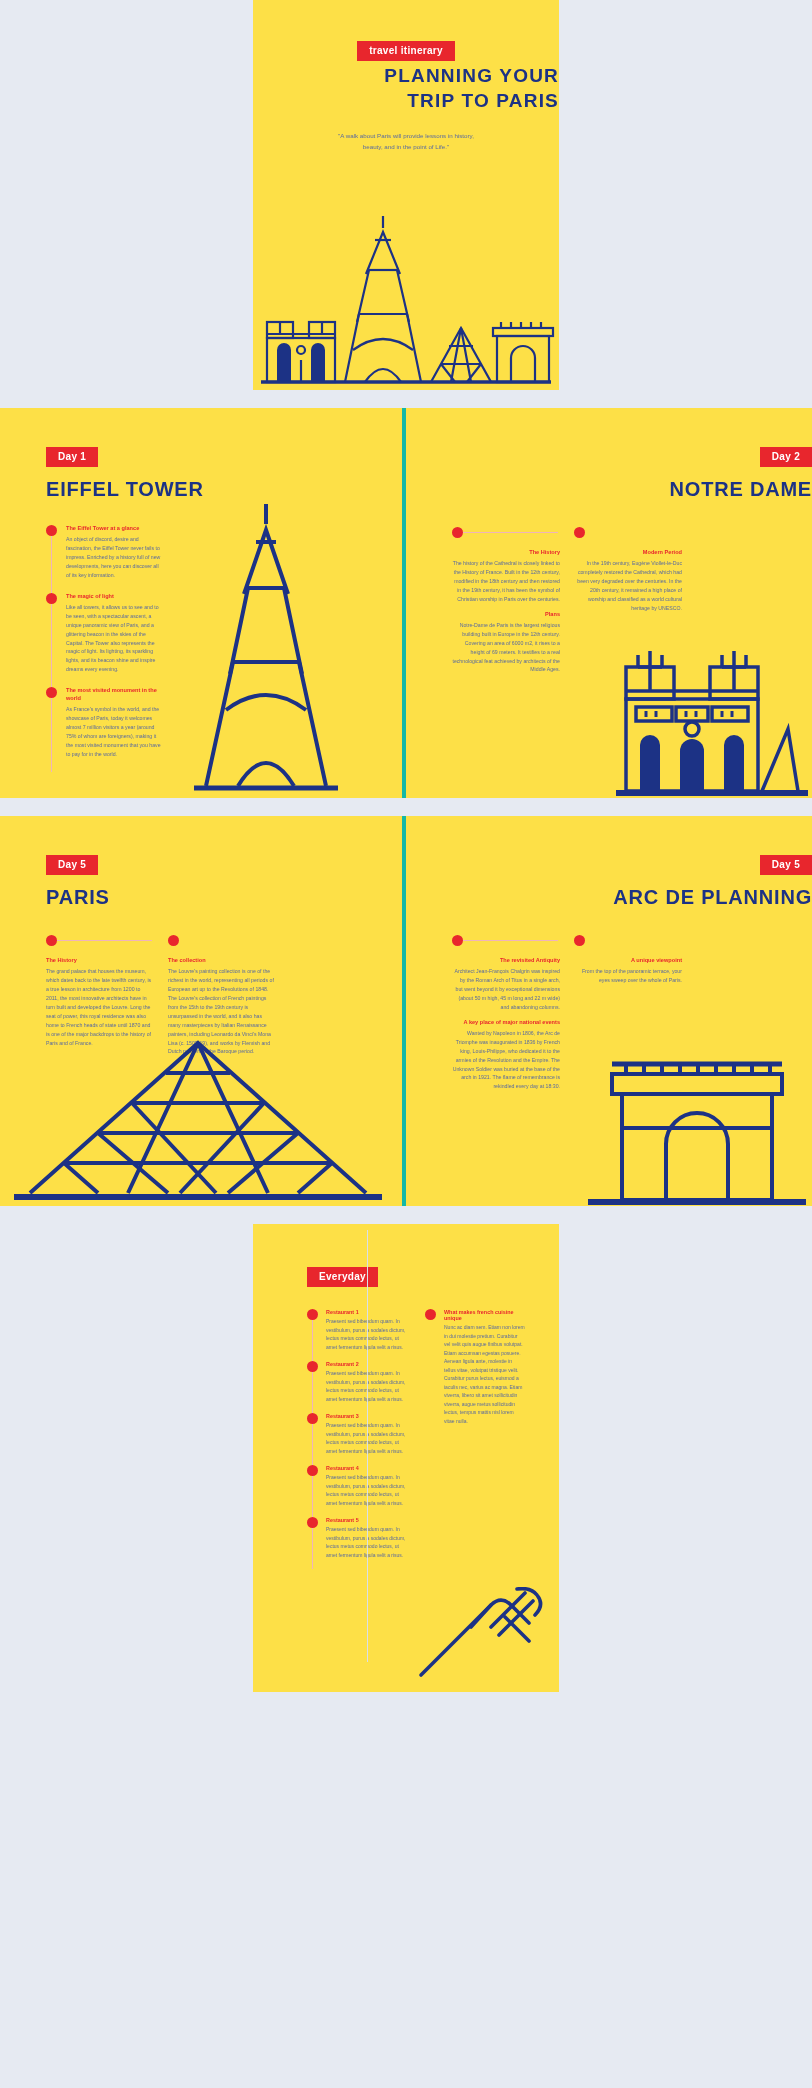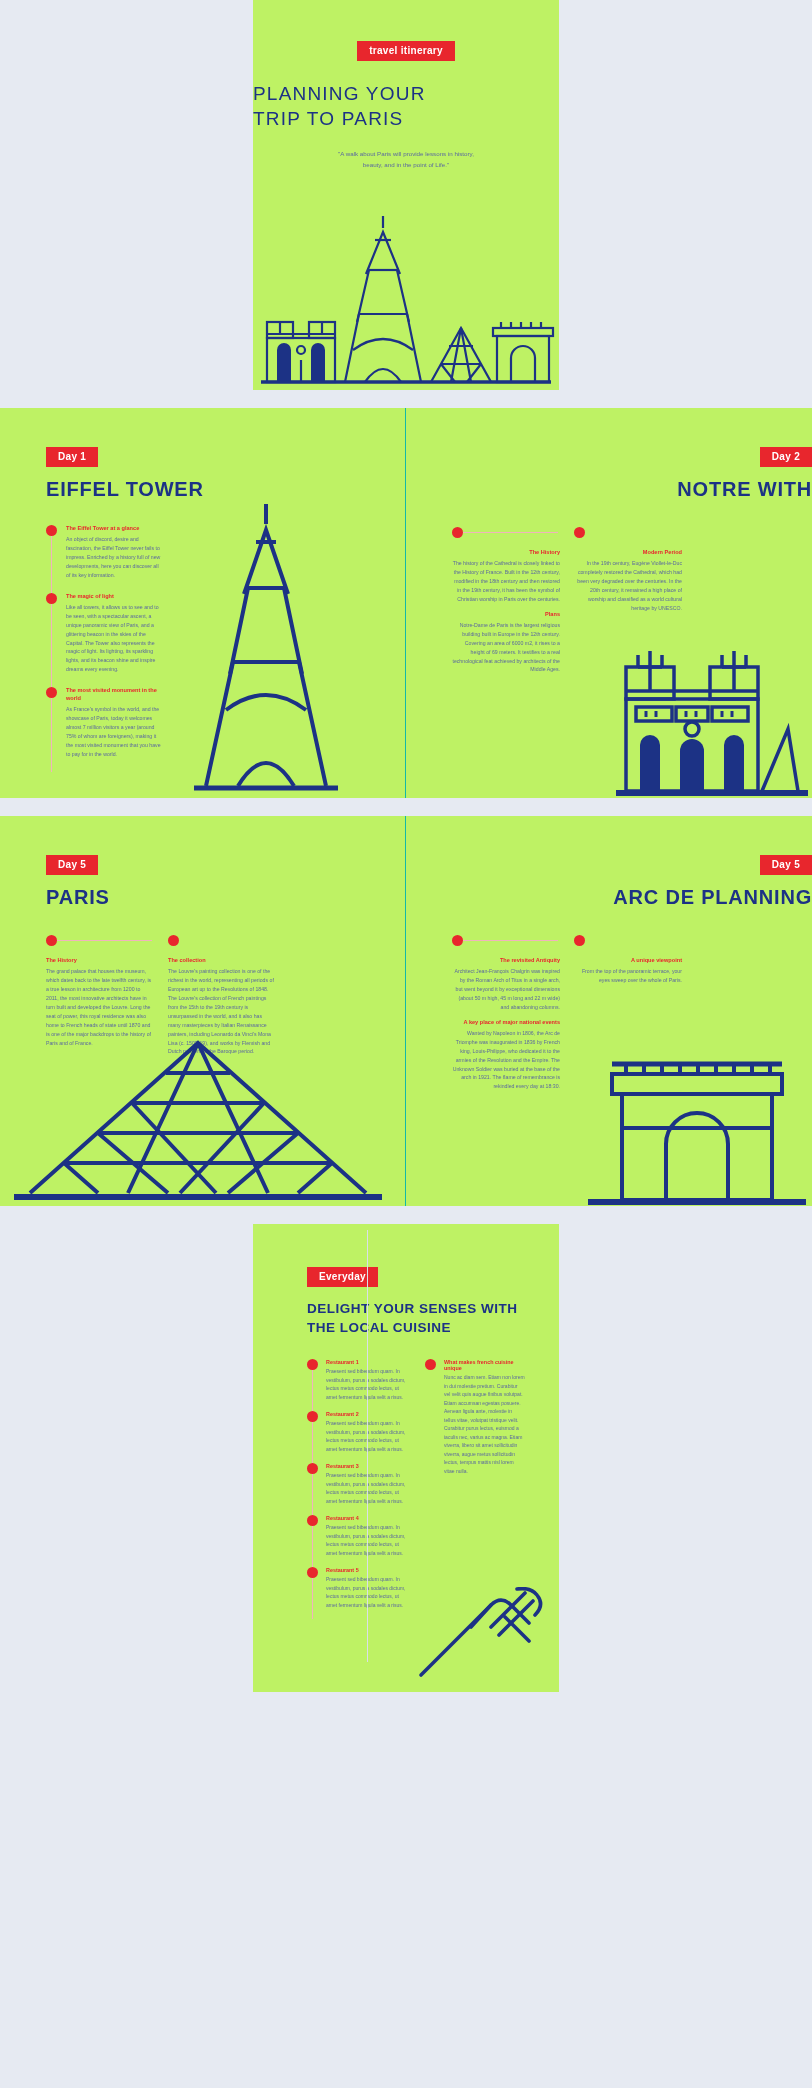--- a/index.html
+++ b/index.html
@@ -2,45 +2,45 @@
 <html><head>
 <meta charset="utf-8">
 <style>
   * { box-sizing: border-box; margin: 0; padding: 0; }
   body {
     width: 812px;
     background: #e6eaf2;
     font-family: "Liberation Sans", sans-serif;
     -webkit-font-smoothing: antialiased;
   }
-  .page { background: #bef264; position: relative; }
+  .page { background: #fde047; position: relative; }
 
   
   .cover { width: 306px; margin: 0 auto; height: 390px; padding-top: 40px; }
   .badge {
     display: inline-block; background: #e8262d; color: #fff;
     font-size: 10px; font-weight: bold; letter-spacing: .3px;
     padding: 4px 12px 5px;
   }
   .cover-badge-wrap { text-align: center; }
   .cover h1 {
-    color: #1c3285; font-size: 19px; font-weight: normal;
-    letter-spacing: 1.2px; text-align: left; line-height: 1.32;
-    margin-top: 20px;
+    color: #1c3285; font-size: 19px; font-weight: bold;
+    letter-spacing: 1.2px; text-align: right; line-height: 1.32;
+    margin-top: 2px;
   }
   .cover-quote {
     color: #5b6b9e; font-size: 6.2px; line-height: 1.75;
     text-align: center; margin-top: 18px; padding: 0 58px;
   }
   .skyline { position: absolute; left: 0; bottom: 0; width: 100%; }
 
   
   .spread { display: flex; width: 100%; height: 390px; }
   .half { width: 50%; position: relative; overflow: hidden; }
-  .half.left  { border-right: 1px solid #14b8a6; }
+  .half.left  { border-right: 4px solid #14b8a6; }
   .inner { padding: 38px 0 0 46px; }
   .inner.right { padding-left: 46px; text-align: right; }
   .day-title {
     color: #1c3285; font-size: 20px; font-weight: bold;
     letter-spacing: .8px; margin-top: 11px;
   }
 
   
   .tl { position: relative; margin-top: 24px; display: flex; gap: 0; }
   .tl-col { position: relative; width: 118px; }
@@ -178,21 +178,21 @@
       <path d="M20 288 L47 164 M140 288 L113 164"></path>
       <path d="M40 212 q40 -30 80 0"></path>
       <path d="M52 288 q28 -46 56 0"></path>
       <line x1="8" y1="290" x2="152" y2="290" stroke-width="5"></line>
     </svg>
   </div>
 
   <div class="half right">
     <div class="inner right">
       <span class="badge">Day 2</span>
-      <div class="day-title">NOTRE WITH</div>
+      <div class="day-title">NOTRE DAME</div>
       <div class="col2">
         <div class="c">
           <div class="c-head">
             <span class="dot"></span>
             <span class="hline"></span>
           </div>
           <div class="c-body">
             <h4>The History</h4>
             <p>The history of the Cathedral is closely linked to the History of France. Built in the 12th century, modified in the 18th century and then restored in the 19th century, it has been the symbol of Christian worship in Paris over the centuries.</p>
             <h4>Plans</h4>
@@ -311,24 +311,20 @@
       <line x1="40" y1="82" x2="190" y2="82"></line>
       <line x1="6" y1="156" x2="224" y2="156" stroke-width="6"></line>
     </svg>
   </div>
 </div>
 
 <div class="gap"></div>
 
 <div class="page final">
   <span class="badge">Everyday</span>
-  <h1>
-    <span>DELIGHT YOUR SENSES WITH</span><br>
-    <span>THE LOCAL CUISINE</span>
-  </h1>
   <div class="rest-wrap">
     <div class="rest-col">
       <div class="vline"></div>
       <div class="rest-item">
         <span class="dot"></span>
         <h4>Restaurant 1</h4>
         <p>Praesent sed bibendum quam. In vestibulum, purus a sodales dictum, lectus metus commodo lectus, ut amet fermentum ligula velit a risus.</p>
       </div>
       <div class="rest-item">
         <span class="dot"></span>

